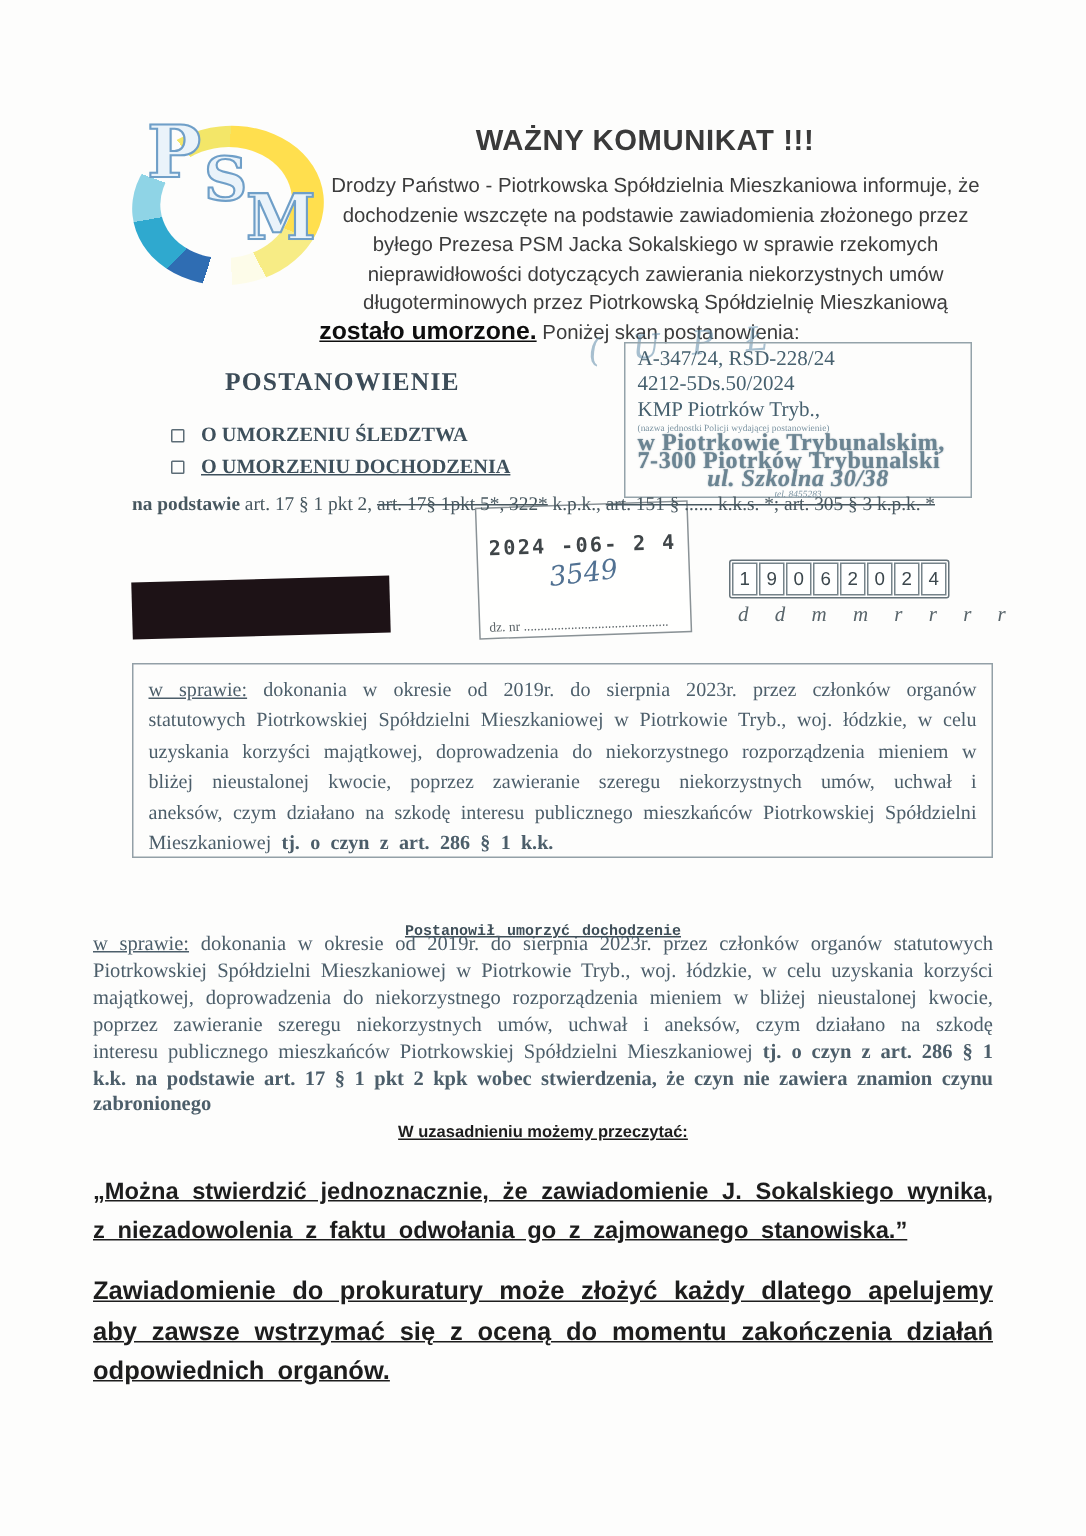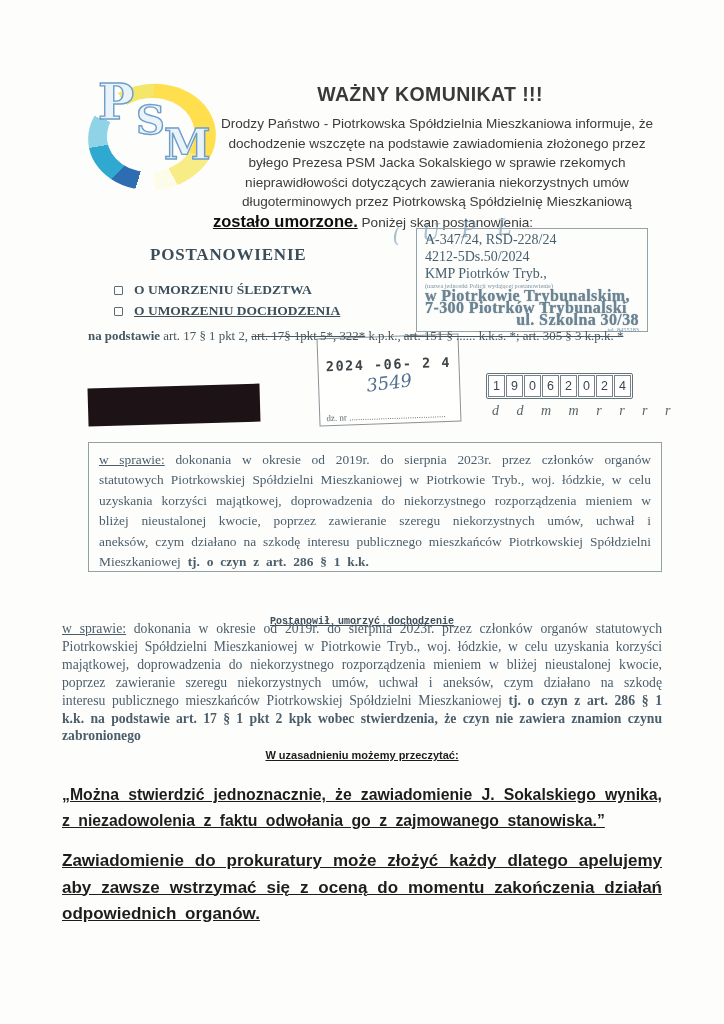--- a/index.html
+++ b/index.html
@@ -63,21 +63,21 @@
     position:absolute; left:416px; top:228px; width:232px; height:104px;
     border:1px solid #94a3aa; padding:2px 8px 0 8px;
     font-family:"Liberation Serif", serif; color:#46606e;
   }
   .stamp-line { font-size:14px; line-height:17px; white-space:nowrap; }
   .stamp-faint { font-size:6.3px; line-height:8px; color:#7b93a1; white-space:nowrap; }
   .stamp-blur {
     font-size:16px; line-height:12px; color:#6b8492; font-weight:bold;
     letter-spacing:0.4px; text-shadow:0 0 1px rgba(107,132,146,0.9); white-space:nowrap;
   }
-  .stamp-center { text-align:right; }
+  .stamp-center { text-align:center;font-style:italic; }
 
   .checkboxes {
     position:absolute; left:114px; top:282px;
     font-family:"Liberation Serif", serif; font-weight:bold; font-size:13.5px; color:#3e505c;
   }
   .cb-row { display:flex; align-items:center; gap:11px; margin-bottom:5px; }
   .cb-box { width:9px; height:9px; border:1.5px solid #5c6c76; border-radius:1px; flex:0 0 auto; }
   .cb-underline { text-decoration:underline; }
 
   .basis {

